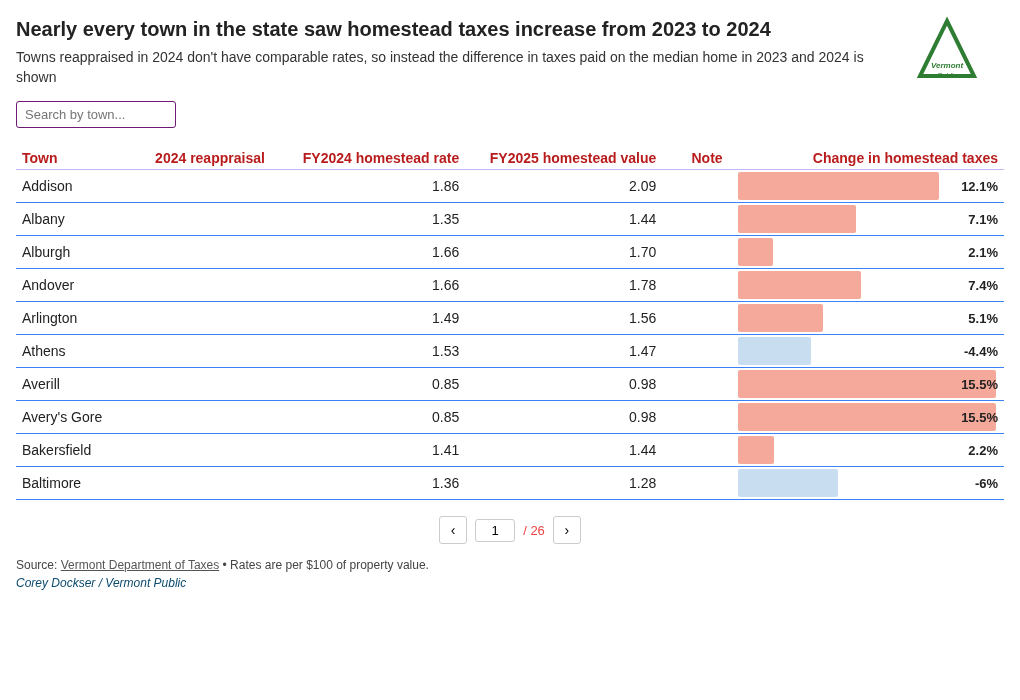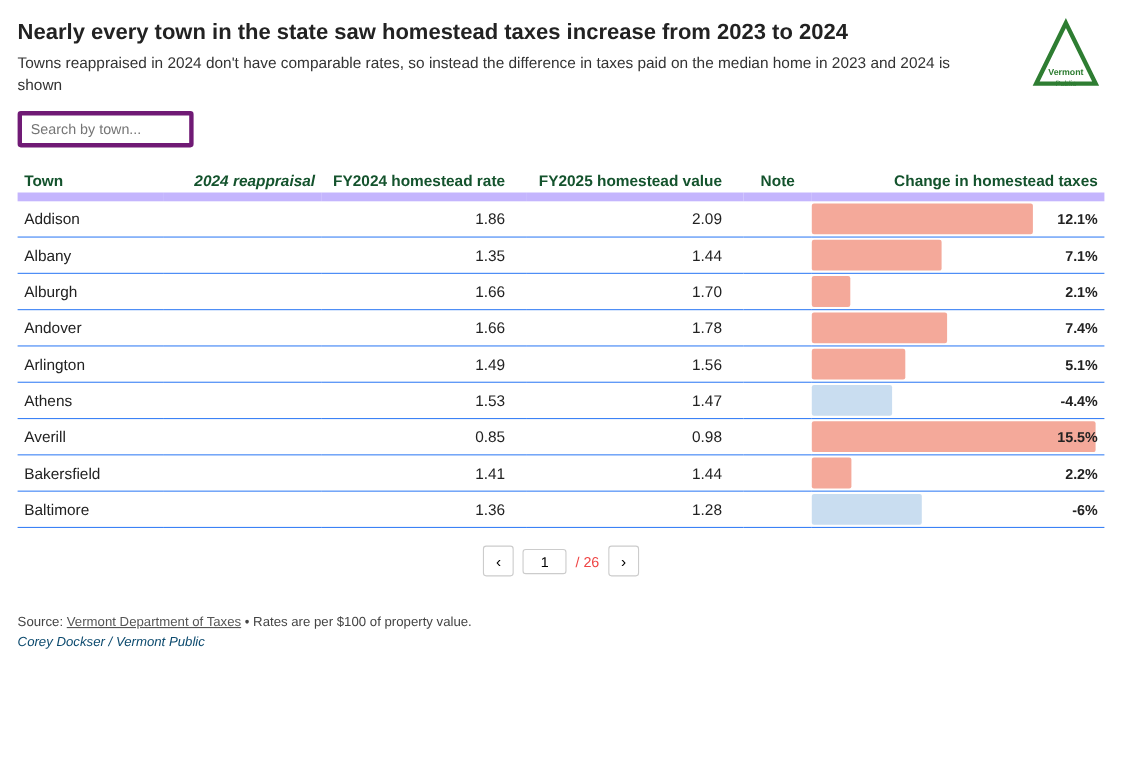--- a/index.html
+++ b/index.html
@@ -7,73 +7,73 @@
       font-family: Arial, sans-serif;
       font-size: 14px;
       background: #fff;
       color: #222;
       width: 1020px;
       min-height: 700px;
       padding: 16px;
     }
     .header-area {
       display: flex;
-      justify-content: space-between;
       align-items: flex-start;
       margin-bottom: 12px;
     }
     .title-block { max-width: 880px; }
     .main-title {
       font-size: 20px;
       font-weight: bold;
       margin-bottom: 6px;
       line-height: 1.3;
     }
     .subtitle {
       font-size: 14px;
       color: #333;
       line-height: 1.4;
     }
     .logo-area {
       flex-shrink: 0;
       margin-left: 16px;
+      font-style: italic;
     }
     .vt-logo {
       width: 70px;
       height: 70px;
     }
     .search-area { margin-bottom: 14px; }
     .search-input {
       width: 160px;
       padding: 5px 8px;
-      border: 4px solid #701a75;
+      border: 1px solid #701a75;
       border-radius: 3px;
       font-size: 13px;
       color: #555;
     }
     table {
       width: 100%;
       border-collapse: collapse;
       font-size: 14px;
     }
     thead tr th {
       text-align: left;
       font-weight: bold;
       padding: 8px 6px 3px 6px;
-      border-bottom: 8px solid #c4b5fd;
-      color: #14532d;
+      border-bottom: 1px solid #c4b5fd;
+      color: #b91c1c;
       white-space: nowrap;
     }
     tbody tr td {
       padding: 8px 6px;
       border-bottom: 1px solid #3b82f6;
       vertical-align: middle;
     }
     .col-town { width: 130px; }
-    .col-reappraisal { width: 140px; text-align: right; font-style: italic; }
+    .col-reappraisal { width: 140px; text-align: left; }
     .col-fy2024 { width: 140px; text-align: right; padding-right: 20px; }
     .col-fy2025 { width: 140px; text-align: right; padding-right: 20px; }
     .col-note { width: 60px; text-align: center; }
     .col-change { width: 260px; text-align: right; }
     .bar-cell {
       position: relative;
       height: 28px;
       display: flex;
       align-items: center;
       justify-content: flex-end;
@@ -112,21 +112,21 @@
     .page-input {
       width: 40px;
       text-align: center;
       border: 1px solid #ccc;
       padding: 3px;
       border-radius: 3px;
       font-size: 13px;
     }
     .page-total { font-size: 13px; color: #ef4444; }
     .footer {
-      margin-top: 34px;
+      margin-top: 14px;
       font-size: 12px;
       color: #444;
     }
     .footer a {
       color: #555;
       text-decoration: underline;
     }
     .footer-credit {
       font-style: italic;
       color: #0c4a6e;
@@ -253,20 +253,33 @@
         <td class="col-fy2025">0.98</td>
         <td class="col-note"></td>
         <td class="col-change" style="padding: 0px;">
           <div class="bar-cell">
             <div class="bar-bg" style="width: 96.875%; background-color: rgb(244, 169, 154);"></div>
             <span class="bar-label">15.5%</span>
           </div>
         </td>
       </tr>
       <tr>
+        <td class="col-town">Avery's Gore</td>
+        <td class="col-reappraisal"></td>
+        <td class="col-fy2024">0.85</td>
+        <td class="col-fy2025">0.98</td>
+        <td class="col-note"></td>
+        <td class="col-change" style="padding: 0px;">
+          <div class="bar-cell">
+            <div class="bar-bg" style="width: 96.875%; background-color: rgb(244, 169, 154);"></div>
+            <span class="bar-label">15.5%</span>
+          </div>
+        </td>
+      </tr>
+      <tr>
         <td class="col-town">Bakersfield</td>
         <td class="col-reappraisal"></td>
         <td class="col-fy2024">1.41</td>
         <td class="col-fy2025">1.44</td>
         <td class="col-note"></td>
         <td class="col-change" style="padding: 0px;">
           <div class="bar-cell">
             <div class="bar-bg" style="width: 13.75%; background-color: rgb(244, 169, 154);"></div>
             <span class="bar-label">2.2%</span>
           </div>

